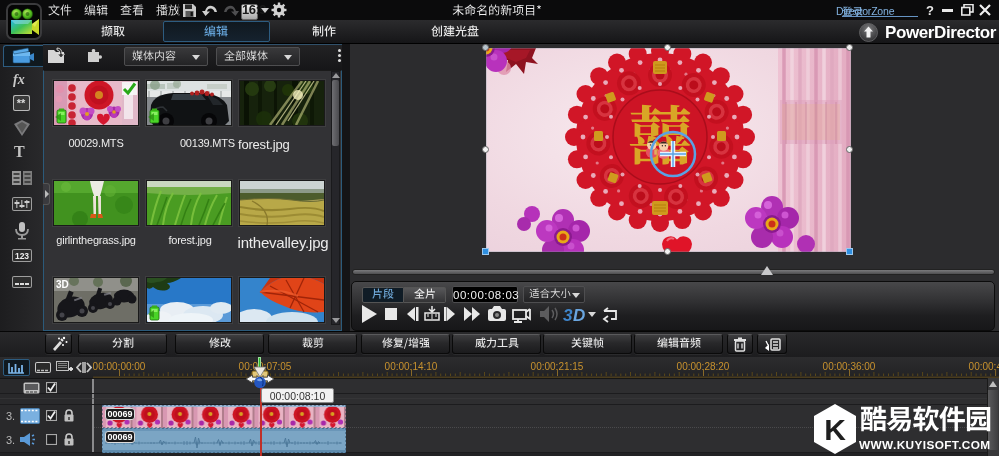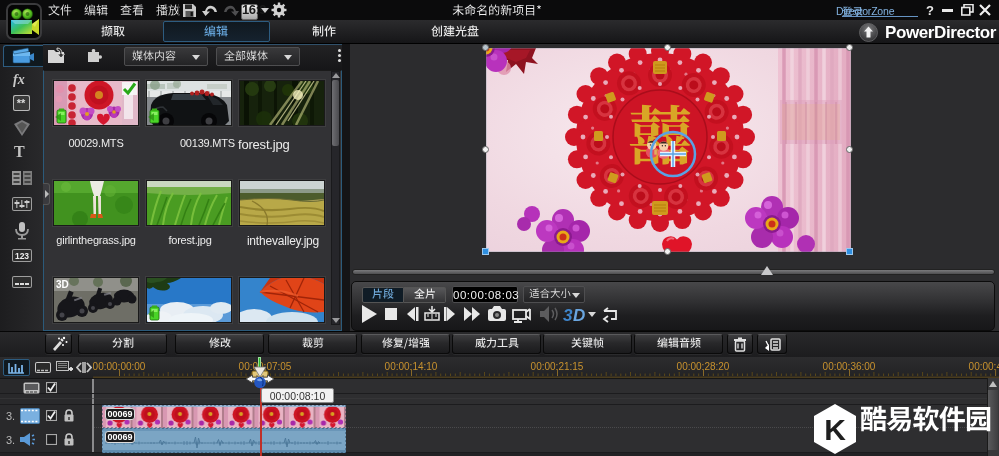--- a/index.html
+++ b/index.html
@@ -392,21 +392,21 @@
           <path d="M46 2 L64 34"></path>
           <path d="M64 0 L50 30"></path>
         </g>
 <path d="M20 14 Q40 10 58 18" stroke="#f06030" stroke-width="2" fill="none" opacity="0.7"></path>
 </svg></div>
     <div class="abs" style="left:51px;top:137px;width:90px;text-align:center;color:#ececec;font-size:11px;letter-spacing:-0.2px">00029.MTS</div>
     <div class="abs" style="left:145px;top:137px;width:90px;text-align:right;color:#ececec;font-size:11px;letter-spacing:-0.2px">00139.MTS</div>
     <div class="abs" style="left:238px;top:137px;width:90px;color:#ececec;font-size:13px;letter-spacing:-0.2px">forest.jpg</div>
     <div class="abs" style="left:48px;top:234px;width:96px;text-align:center;color:#ececec;font-size:11px;letter-spacing:-0.2px">girlinthegrass.jpg</div>
     <div class="abs" style="left:142px;top:234px;width:96px;text-align:center;color:#ececec;font-size:11px;letter-spacing:-0.2px">forest.jpg</div>
-    <div class="abs" style="left:235px;top:234px;width:96px;text-align:center;color:#ececec;font-size:12px;letter-spacing:-0.2px">inthevalley.jpg</div>
+    <div class="abs" style="left:235px;top:234px;width:96px;text-align:center;color:#ececec;font-size:15px;letter-spacing:-0.2px">inthevalley.jpg</div>
     <div class="abs" style="left:331px;top:71px;width:9px;height:254px;background:#26262a;border:1px solid #1a1a1c"></div>
     <div class="abs" style="left:332px;top:73px;width:8px;height:0;border-left:4px solid transparent;border-right:4px solid transparent;border-bottom:5px solid #9a9a9c"></div>
     <div class="abs" style="left:332px;top:80px;width:7px;height:66px;background:linear-gradient(90deg,#6e6e72,#4a4a4e);border-radius:2px"></div>
     <div class="abs" style="left:332px;top:318px;width:8px;height:0;border-left:4px solid transparent;border-right:4px solid transparent;border-top:5px solid #9a9a9c"></div>
     <div class="abs" style="left:43px;top:183px;width:7px;height:22px;background:#3a3a3e;border:1px solid #555;border-left:none;border-radius:0 3px 3px 0"></div>
     <div class="abs" style="left:45px;top:190px;width:0;height:0;border-top:4px solid transparent;border-bottom:4px solid transparent;border-left:4px solid #bbb"></div>
     <div class="abs" style="left:350px;top:44px;width:649px;height:287px;background:#2c2c2e"></div>
     <svg class="abs" style="left:486px;top:48px" width="365" height="204" viewBox="0 0 365 204">
 <defs>
 <radialGradient id="wall" cx="0.42" cy="0.42" r="0.85">
@@ -1085,12 +1085,13 @@
     <div class="abs" style="left:987px;top:378px;width:12px;height:78px;background:#38383a;border-left:1px solid #1a1a1a"></div>
     <div class="abs" style="left:989px;top:381px;width:8px;height:0;border-left:4px solid transparent;border-right:4px solid transparent;border-bottom:6px solid #c0c0c0"></div>
     <div class="abs" style="left:988px;top:390px;width:10px;height:60px;background:linear-gradient(90deg,#5a5a5c,#3e3e40)"></div>
     <svg class="abs" style="left:810px;top:403px" width="50" height="52" viewBox="0 0 50 52">
 <polygon points="25,1 46,13 46,39 25,51 4,39 4,13" fill="#fff"></polygon>
 <text x="25" y="37" font-size="30" font-weight="bold" fill="#1f1f1f" text-anchor="middle" font-family="'Liberation Sans',sans-serif">K</text>
 </svg>
     <div class="abs" style="left:859px;top:405px"><svg width="133" height="34" viewBox="0 0 133.0 34.4">
         <path d="M15.0 1.6C14.7 4.6 13.9 7.6 12.8 9.6C13.6 9.9 15.0 10.6 15.6 11.0C16.0 10.1 16.4 9.0 16.8 7.8H19.0V11.2H13.4V14.1H26.8V11.2H22.0V7.8H26.2V4.9H22.0V0.8H19.0V4.9H17.5C17.7 4.0 17.9 3.1 18.0 2.2ZM14.3 15.7V26.5H17.3V25.2H22.9V26.5H26.0V15.7ZM17.3 22.2V18.6H22.9V22.2ZM1.2 1.8V4.6H4.0V7.0H1.5V26.5H4.1V24.8H10.1V26.4H12.8V7.0H10.5V4.6H13.1V1.8ZM4.1 20.3H10.1V22.2H4.1ZM4.1 17.9V16.1C4.5 16.3 4.9 16.7 5.1 16.9C6.4 15.5 6.7 13.5 6.7 11.9V9.7H7.6V14.1C7.6 15.8 8.0 16.2 9.2 16.2H10.1V17.9ZM6.6 7.0V4.6H7.9V7.0ZM4.1 15.5V9.7H5.1V11.9C5.1 13.0 5.0 14.4 4.1 15.5ZM9.2 9.7H10.1V14.5L9.9 14.5C9.8 14.5 9.5 14.5 9.4 14.5C9.2 14.5 9.2 14.5 9.2 14.1Z M34.7 8.8H46.2V10.6H34.7ZM34.7 4.6H46.2V6.4H34.7ZM31.4 2.0V13.2H33.9C32.2 15.5 29.7 17.4 27.2 18.8C27.9 19.3 29.2 20.5 29.7 21.1C31.1 20.2 32.6 19.1 34.0 17.7H36.4C34.7 20.2 32.1 22.3 29.4 23.7C30.1 24.2 31.3 25.4 31.9 26.1C35.0 24.1 38.1 21.2 40.1 17.7H42.5C41.2 20.6 39.3 23.2 36.9 24.8C37.7 25.3 39.0 26.3 39.6 26.9C42.1 24.8 44.4 21.5 45.9 17.7H48.2C47.8 21.5 47.3 23.2 46.8 23.7C46.5 24.0 46.2 24.0 45.8 24.0C45.3 24.0 44.2 24.0 43.0 23.9C43.5 24.7 43.8 25.9 43.9 26.7C45.3 26.7 46.6 26.7 47.3 26.6C48.2 26.6 48.9 26.3 49.6 25.6C50.5 24.7 51.1 22.2 51.7 16.2C51.8 15.7 51.8 14.8 51.8 14.8H36.6C37.0 14.3 37.4 13.8 37.7 13.2H49.6V2.0Z M68.8 0.8C68.4 5.0 67.3 9.1 65.5 11.6C66.2 12.0 67.6 13.0 68.1 13.4C69.2 11.9 70.0 10.0 70.7 7.7H76.4C76.1 9.4 75.7 11.2 75.4 12.4L78.0 13.0C78.7 11.0 79.4 7.9 79.9 5.2L77.7 4.6L77.2 4.8H71.4C71.7 3.6 71.8 2.4 72.0 1.3ZM70.9 10.2V11.5C70.9 15.0 70.5 20.5 65.1 24.5C65.9 25.0 67.1 26.0 67.6 26.7C70.2 24.7 71.8 22.3 72.7 19.9C73.9 22.9 75.5 25.2 78.0 26.6C78.4 25.8 79.5 24.5 80.2 23.9C76.8 22.2 74.9 18.6 74.0 14.3C74.0 13.3 74.1 12.4 74.1 11.6V10.2ZM55.5 15.7C55.7 15.4 56.8 15.3 57.8 15.3H60.4V18.2C57.9 18.5 55.6 18.8 53.9 19.0L54.6 22.4L60.4 21.4V26.6H63.3V20.9L66.5 20.4L66.3 17.4L63.3 17.8V15.3H66.0L66.1 12.3H63.3V8.5H60.4V12.3H58.5C59.2 10.7 59.9 8.9 60.6 6.9H66.3V3.8H61.6L62.2 1.5L59.0 0.9C58.8 1.9 58.6 2.9 58.3 3.8H54.3V6.9H57.4C56.9 8.7 56.3 10.1 56.1 10.7C55.5 11.9 55.1 12.7 54.5 12.9C54.8 13.6 55.3 15.1 55.5 15.7Z M88.5 14.2V17.4H95.9V26.6H99.3V17.4H106.4V14.2H99.3V9.4H105.0V6.2H99.3V1.2H95.9V6.2H93.7C94.0 5.1 94.2 4.1 94.5 3.0L91.3 2.4C90.7 5.7 89.5 9.2 88.0 11.4C88.8 11.7 90.2 12.5 90.9 13.0C91.5 12.0 92.1 10.8 92.6 9.4H95.9V14.2ZM86.5 0.9C85.1 4.9 82.7 8.8 80.3 11.3C80.9 12.1 81.8 13.9 82.1 14.7C82.6 14.1 83.2 13.4 83.7 12.7V26.6H86.9V7.8C87.9 5.9 88.8 3.9 89.6 1.9Z M113.8 6.8V9.5H126.5V6.8ZM112.4 11.4V14.1H115.9C115.6 16.9 114.8 18.6 111.7 19.7C112.4 20.2 113.1 21.4 113.4 22.1C117.4 20.6 118.5 18.1 118.8 14.1H120.7V18.1C120.7 20.6 121.2 21.4 123.5 21.4C123.9 21.4 124.9 21.4 125.3 21.4C127.1 21.4 127.8 20.6 128.1 17.4C127.3 17.2 126.1 16.8 125.6 16.3C125.5 18.5 125.4 18.9 125.0 18.9C124.8 18.9 124.1 18.9 124.0 18.9C123.6 18.9 123.5 18.8 123.5 18.1V14.1H127.7V11.4ZM108.4 2.0V26.6H111.7V25.5H128.5V26.6H132.0V2.0ZM111.7 22.4V5.1H128.5V22.4Z" fill="#ffffff"></path>
       </svg></div>
+    <div class="abs" style="left:859px;top:438px;color:#fff;font-size:11.8px;font-weight:bold;letter-spacing:0.4px;font-family:'Liberation Sans',sans-serif">WWW.KUYISOFT.COM</div>
   </div>
 </body></html>

